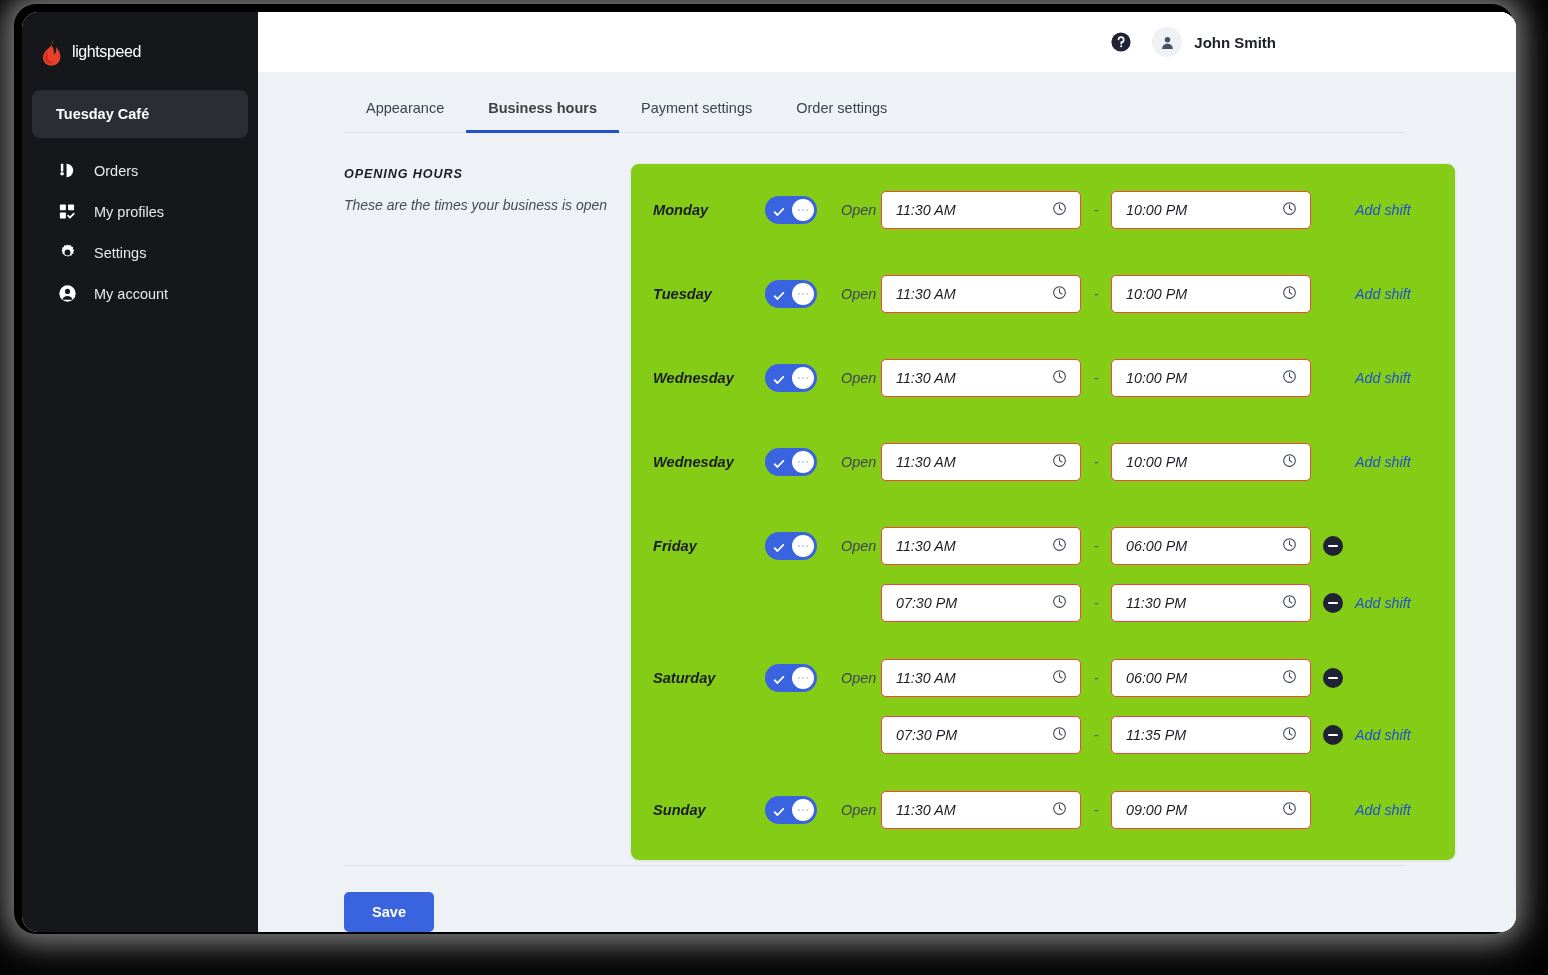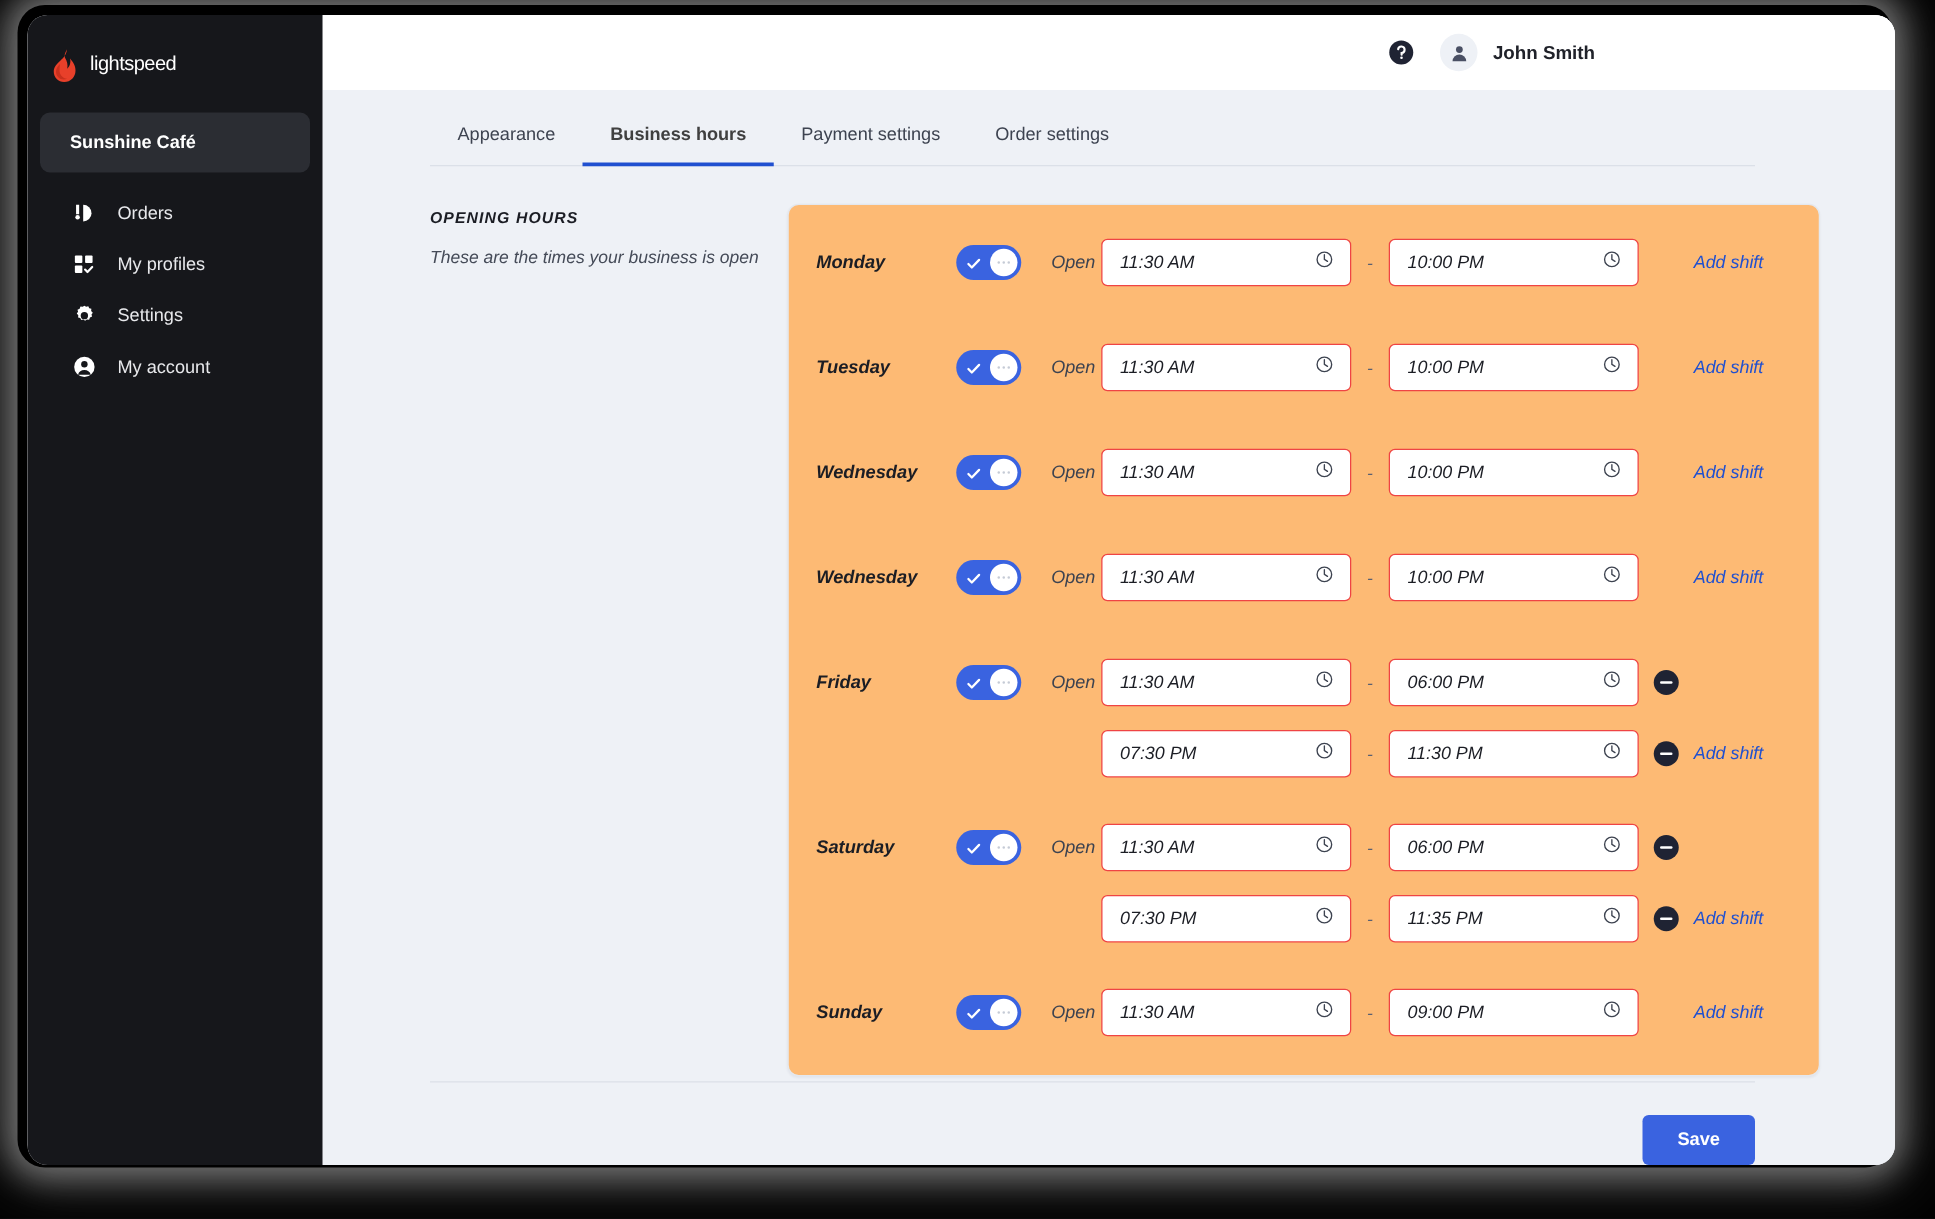--- a/index.html
+++ b/index.html
@@ -151,21 +151,21 @@
     margin-bottom: 15px;
   }
   .section-sub {
     font-size: 14px;
     color: #454b58;
     line-height: 1.4;
   }
 
   .card {
     flex: 1 1 auto;
-    background: #fdba74;
+    background: #84cc16;
     border-radius: 9px;
     border: 1px solid #e4e8ee;
     box-shadow: 0 1px 2px rgba(16,24,40,0.05);
     padding: 4px 0 8px 0;
     align-self: flex-start;
   }
 
   .day-block { display: flex; padding: 0; }
   .day-left {
     width: 250px; flex: 0 0 250px;
@@ -253,21 +253,21 @@
   }
   .add-slot { width: 100px; display: flex; align-items: center; }
 
   .footer {
     padding: 0 112px 0 86px;
   }
   .footer-rule {
     border-top: 1px solid #dbe0e8;
     margin-top: 16px;
     padding-top: 26px;
-    display: flex; justify-content: flex-end;
+    display: flex; 
   }
   .save-btn {
     background: #3a63e0;
     color: #ffffff;
     font-size: 14.6px;
     font-weight: bold;
     border: none;
     border-radius: 5px;
     padding: 12px 28px;
     cursor: pointer;
@@ -287,21 +287,21 @@
         <span class="flame">
           <svg viewBox="0 0 24 27" width="24" height="27">
             <path d="M13.6 0.4C13.1 4.8 10.9 7.2 8.2 9.6 5.3 12.2 3.0 14.6 3.0 18.4c0 4.5 3.6 8.2 8.3 8.2 5.3 0 9.1-3.9 9.1-9.2 0-4.2-2.2-6.9-4.4-9.5 0.9 3.6-0.4 6.4-2.2 8.0 0.6-3.2-0.2-5.9-1.6-8.3C10.9 5.0 12.7 2.3 13.6 0.4z" fill="#e8402a"></path>
             <path d="M8.0 12.2c-1.9 1.8-3.2 3.6-3.2 6.2 0 3.4 2.7 6.2 6.2 6.2 1.0 0 1.9-0.2 2.7-0.6-3.6-0.5-6.1-3.3-6.1-6.9 0-1.8 0.2-3.4 0.4-4.9z" fill="#c8301d"></path>
           </svg>
         </span>
         <span class="logo-text">lightspeed</span>
       </div>
 
       <div class="store-chip">
-        <span>Sunshine Café</span>
+        <span>Tuesday Café</span>
       </div>
 
       <div class="nav">
 
         <div class="nav-item">
           <span class="ico">
             <svg viewBox="0 0 20 20" width="19" height="19">
               <path d="M3 3h2.6v8H3z" fill="#ffffff"></path>
               <circle cx="4.3" cy="13.4" r="1.9" fill="#ffffff"></circle>
               <path d="M9 3a7 7 0 0 1 0 14z" fill="#ffffff"></path>

